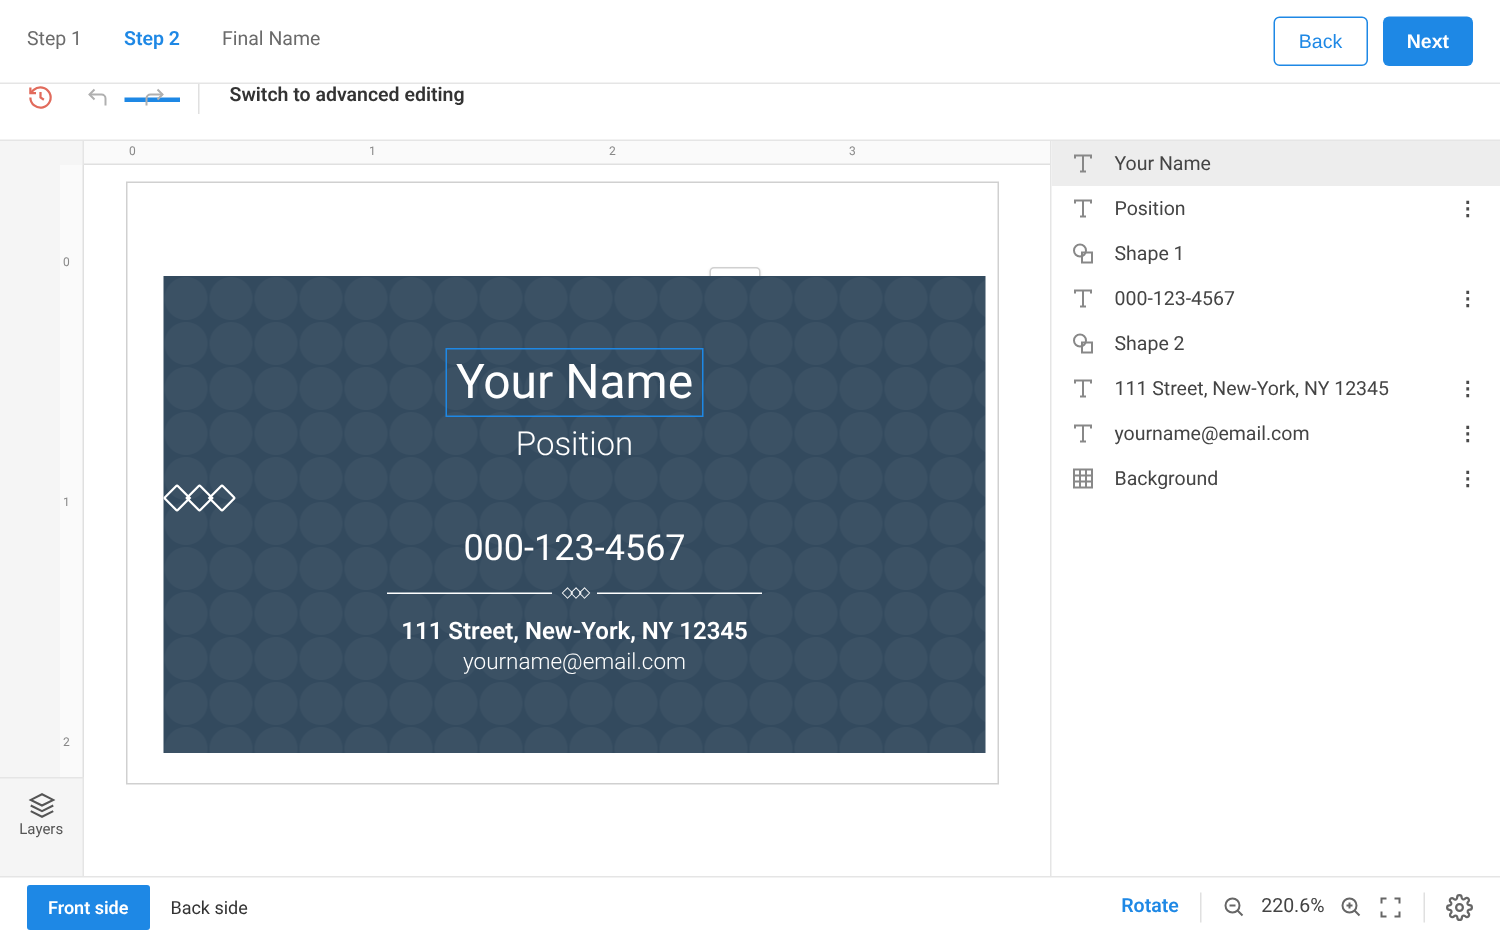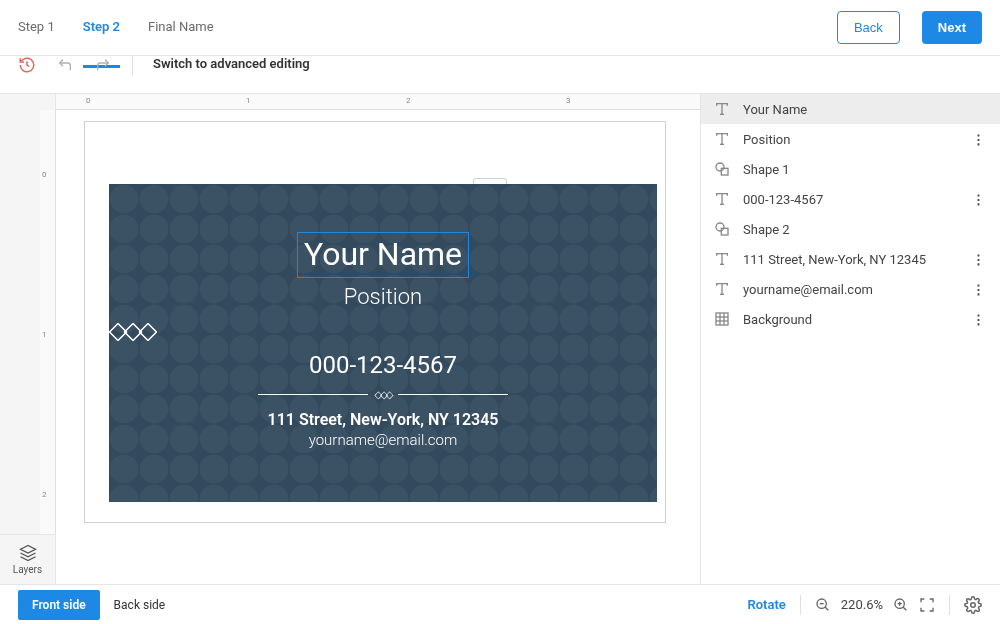--- a/index.html
+++ b/index.html
@@ -4,37 +4,37 @@
 <style>
   * { box-sizing: border-box; margin: 0; padding: 0; }
   body { font-family: -apple-system, BlinkMacSystemFont, "Segoe UI", Roboto, Arial, sans-serif; background: #fff; color: #333; width: 1000px; height: 624px; overflow: hidden; }
   
   
   .header { display: flex; align-items: center; justify-content: space-between; height: 56px; padding: 0 18px; border-bottom: 1px solid #e5e5e5; }
   .steps { display: flex; gap: 28px; }
   .step { font-size: 13px; color: #6b6b6b; padding: 31px 0; cursor: pointer; }
   .step.active { color: #1e88e5; border-bottom: 3px solid #1e88e5; font-weight: 600; }
   .header-actions { display: flex; gap: 10px; }
-  .btn { font-size: 13px; padding: 8px 16px; border-radius: 4px; cursor: pointer; border: none; margin-left: 12px; }
+  .btn { font-size: 13px; padding: 8px 16px; border-radius: 4px; cursor: pointer; border: none; }
   .btn-outline { background: #fff; color: #1e88e5; border: 1px solid #1e88e5; }
   .btn-primary { background: #1e88e5; color: #fff; font-weight: 600; }
   
   
   .toolbar { display: flex; height: 38px; padding: 0 18px; border-bottom: 1px solid #e5e5e5; gap: 20px; }
   .tb-icon { width: 18px; height: 18px; display: flex; align-items: center; justify-content: center; color: #b0b0b0; }
   .tb-icon.history { color: #e16b5c; }
   .tb-divider { width: 1px; height: 20px; background: #e0e0e0; }
   .tb-label { font-size: 13px; color: #333; font-weight: 600; }
   
   
   .main { display: flex; height: 490px; }
   
   
   .canvas-area { flex: 1; position: relative; background: #fff; display: flex; }
-  .layers-btn { position: absolute; left: 0; bottom: 0; width: 56px; height: 50px; background: #f5f5f5; display: flex; flex-direction: column; align-items: center; justify-content: center; gap: 2px; font-size: 10px; color: #555; border-top: 1px solid #e5e5e5; border-right: 1px solid #e5e5e5; }
+  .layers-btn { position: absolute; left: 0; bottom: 16px; width: 56px; height: 50px; background: #f5f5f5; display: flex; flex-direction: column; align-items: center; justify-content: center; gap: 2px; font-size: 10px; color: #555; border-top: 1px solid #e5e5e5; border-right: 1px solid #e5e5e5; }
   
   .ruler-h { position: absolute; top: 0; left: 56px; right: 0; height: 16px; background: #fafafa; border-bottom: 1px solid #e0e0e0; font-size: 8px; color: #888; }
   .ruler-h .tick { position: absolute; top: 2px; }
   .ruler-v { position: absolute; top: 16px; left: 40px; bottom: 50px; width: 16px; background: #fafafa; border-right: 1px solid #e0e0e0; font-size: 8px; color: #888; }
   .ruler-v .tick { position: absolute; left: 2px; }
   .left-gutter { width: 56px; height: 100%; background: #f5f5f5; border-right: 1px solid #e5e5e5; }
   
   .canvas-page { position: absolute; left: 85px; top: 28px; width: 580px; height: 400px; background: #fff; box-shadow: 0 0 0 1px #d0d0d0; }
   
   .card { position: absolute; left: 24px; top: 62px; width: 548px; height: 318px; background: #334a5e; background-image: radial-gradient(circle at 25% 25%, rgba(255,255,255,0.04) 22%, transparent 23%), radial-gradient(circle at 75% 75%, rgba(255,255,255,0.04) 22%, transparent 23%), radial-gradient(circle at 75% 25%, rgba(255,255,255,0.04) 22%, transparent 23%), radial-gradient(circle at 25% 75%, rgba(255,255,255,0.04) 22%, transparent 23%); background-size: 60px 60px; color: #fff; text-align: center; padding-top: 48px; }

